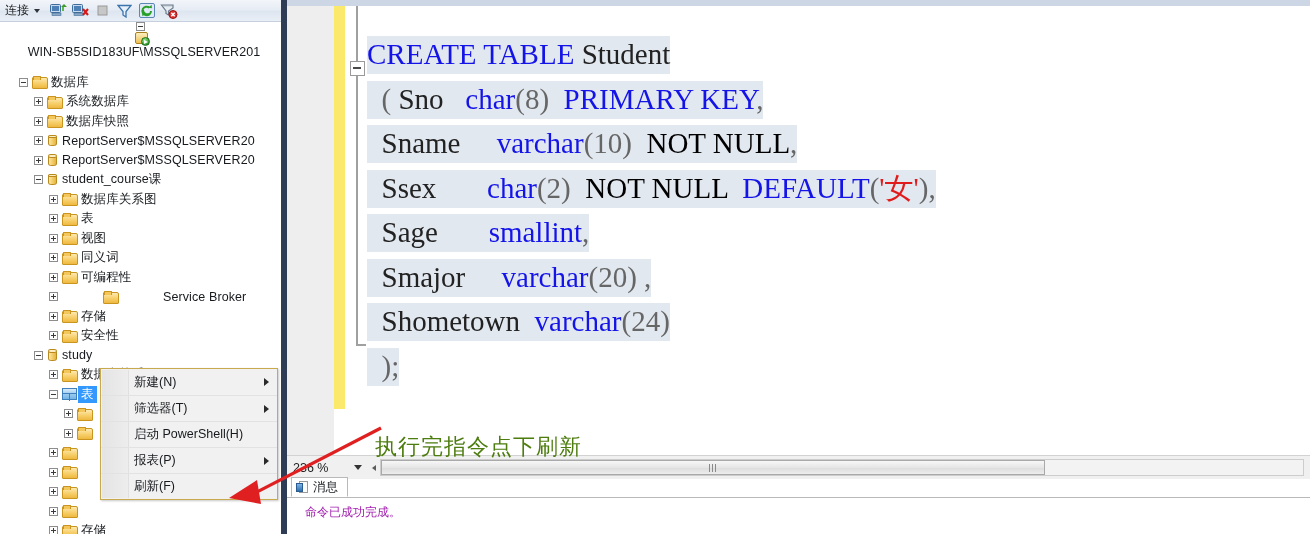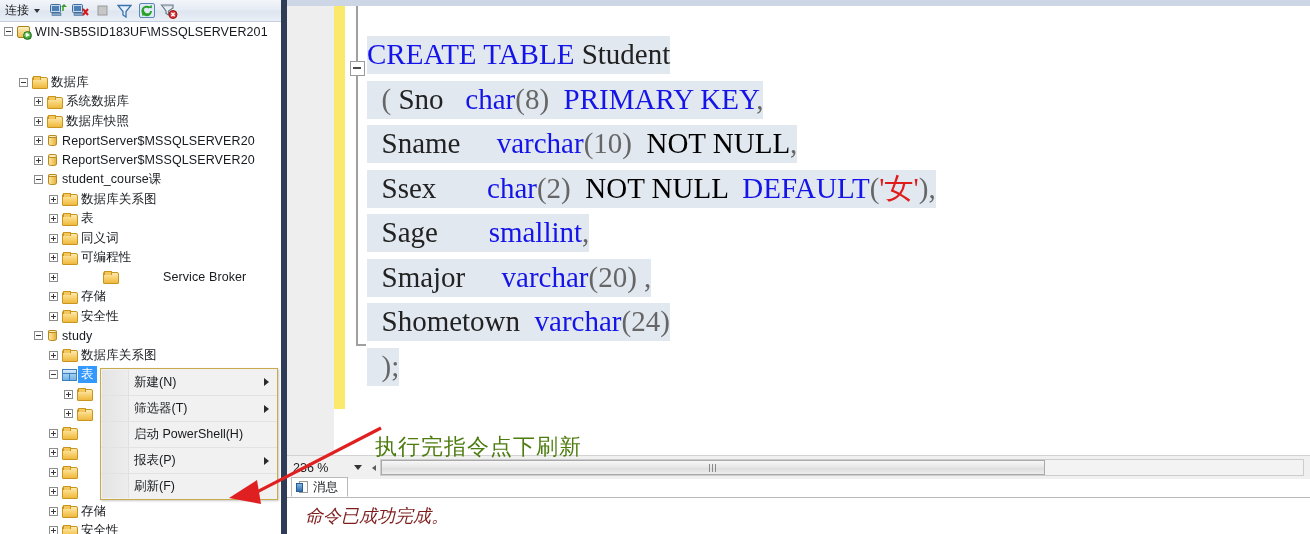--- a/index.html
+++ b/index.html
@@ -382,23 +382,22 @@
     position: absolute; left: 3px; top: 0; width: 9px; height: 12px;
     background: #fbfbfb; border: 1px solid #9a9a9a;
   }
   .msg-icon .bl {
     position: absolute; left: 0; top: 2px; width: 7px; height: 9px;
     background: linear-gradient(to bottom,#7db4e6,#2f6fb0);
     border: 1px solid #2a5c91;
   }
   #resbody {
     padding: 6px 0 0 18px;
-    font-size: 18px;
-    color: #7f1d1d;
-    font-style: italic;
+    font-size: 12px;
+    color: #a21caf;
   }
 </style>
 </head>
 <body>
 
 <div id="root">
 
   <div id="explorer">
 
     <div id="explorer-toolbar">
@@ -453,21 +452,21 @@
         <svg class="icon-svg" width="18" height="16" viewBox="0 0 18 16">
           <path d="M1.5 2 L13 2 L13 5 L8.5 8 L8.5 12 L6 10.5 L6 8 Z" fill="#e9eef4" stroke="#6b7b8c" stroke-width="1.2"></path>
           <path d="M2.5 2.8 L12 2.8" stroke="#9aa7b4" stroke-width="1"></path>
           <circle cx="13" cy="11.5" r="4" fill="#d33" stroke="#9b1414"></circle>
           <path d="M11.3 9.8 l3.4 3.4 M14.7 9.8 l-3.4 3.4" stroke="#fff" stroke-width="1.4"></path>
         </svg>
       </div>
     </div>
 
     <div id="tree">
-        <div class="node" style="padding-left: 4px;">
+        <div class="node" style="padding-left: 4px; flex-direction: column;">
           <span class="exp"></span>
           <span class="nicon">
             <span class="srvicon">
               <span class="body"></span>
               <span class="dot"></span>
               <span class="play"></span>
             </span>
           </span>
           <span class="nlabel">WIN-SB5SID183UF\MSSQLSERVER201</span>
         </div>
@@ -528,20 +527,27 @@
             <span class="folder"></span>
           </span>
           <span class="nlabel">数据库关系图</span>
         </div>
         <div class="node" style="padding-left: 49px;">
           <span class="exp plus"></span>
           <span class="nicon">
             <span class="folder"></span>
           </span>
           <span class="nlabel">表</span>
+        </div>
+        <div class="node" style="padding-left: 49px;">
+          <span class="exp plus"></span>
+          <span class="nicon">
+            <span class="folder"></span>
+          </span>
+          <span class="nlabel">视图</span>
         </div>
         <div class="node" style="padding-left: 49px;">
           <span class="exp plus"></span>
           <span class="nicon">
             <span class="folder"></span>
           </span>
           <span class="nlabel">同义词</span>
         </div>
         <div class="node" style="padding-left: 49px;">
           <span class="exp plus"></span>

